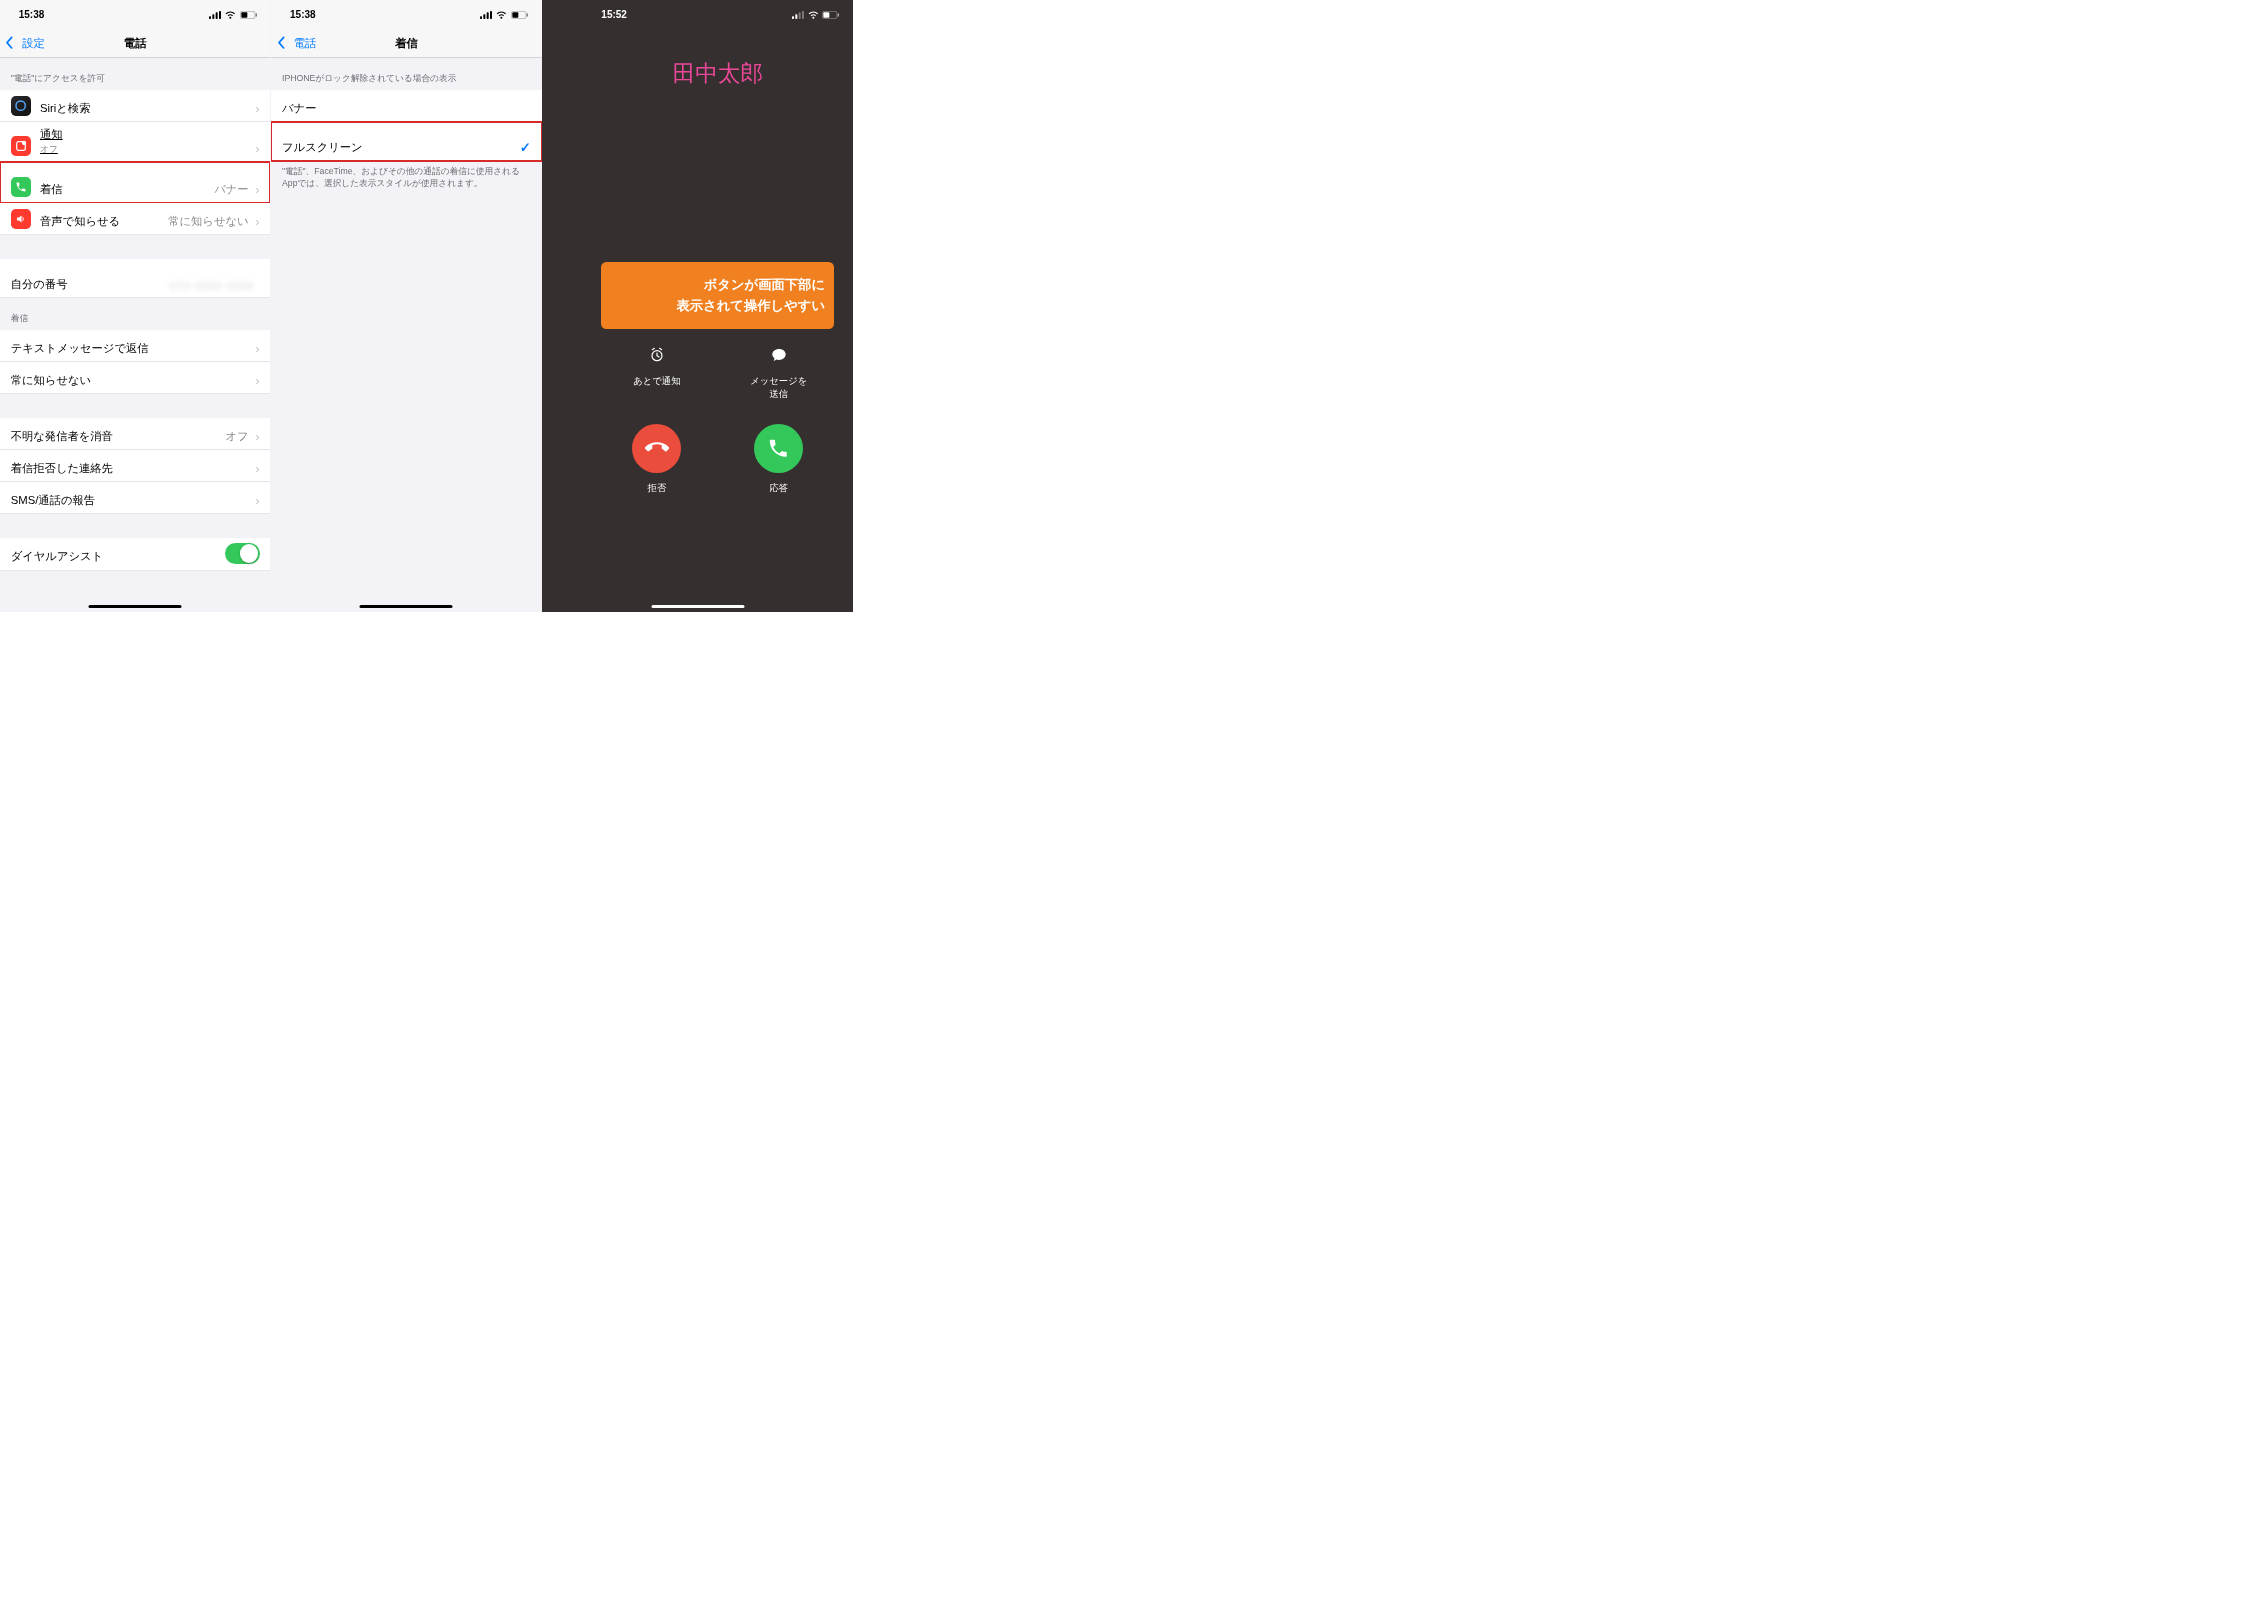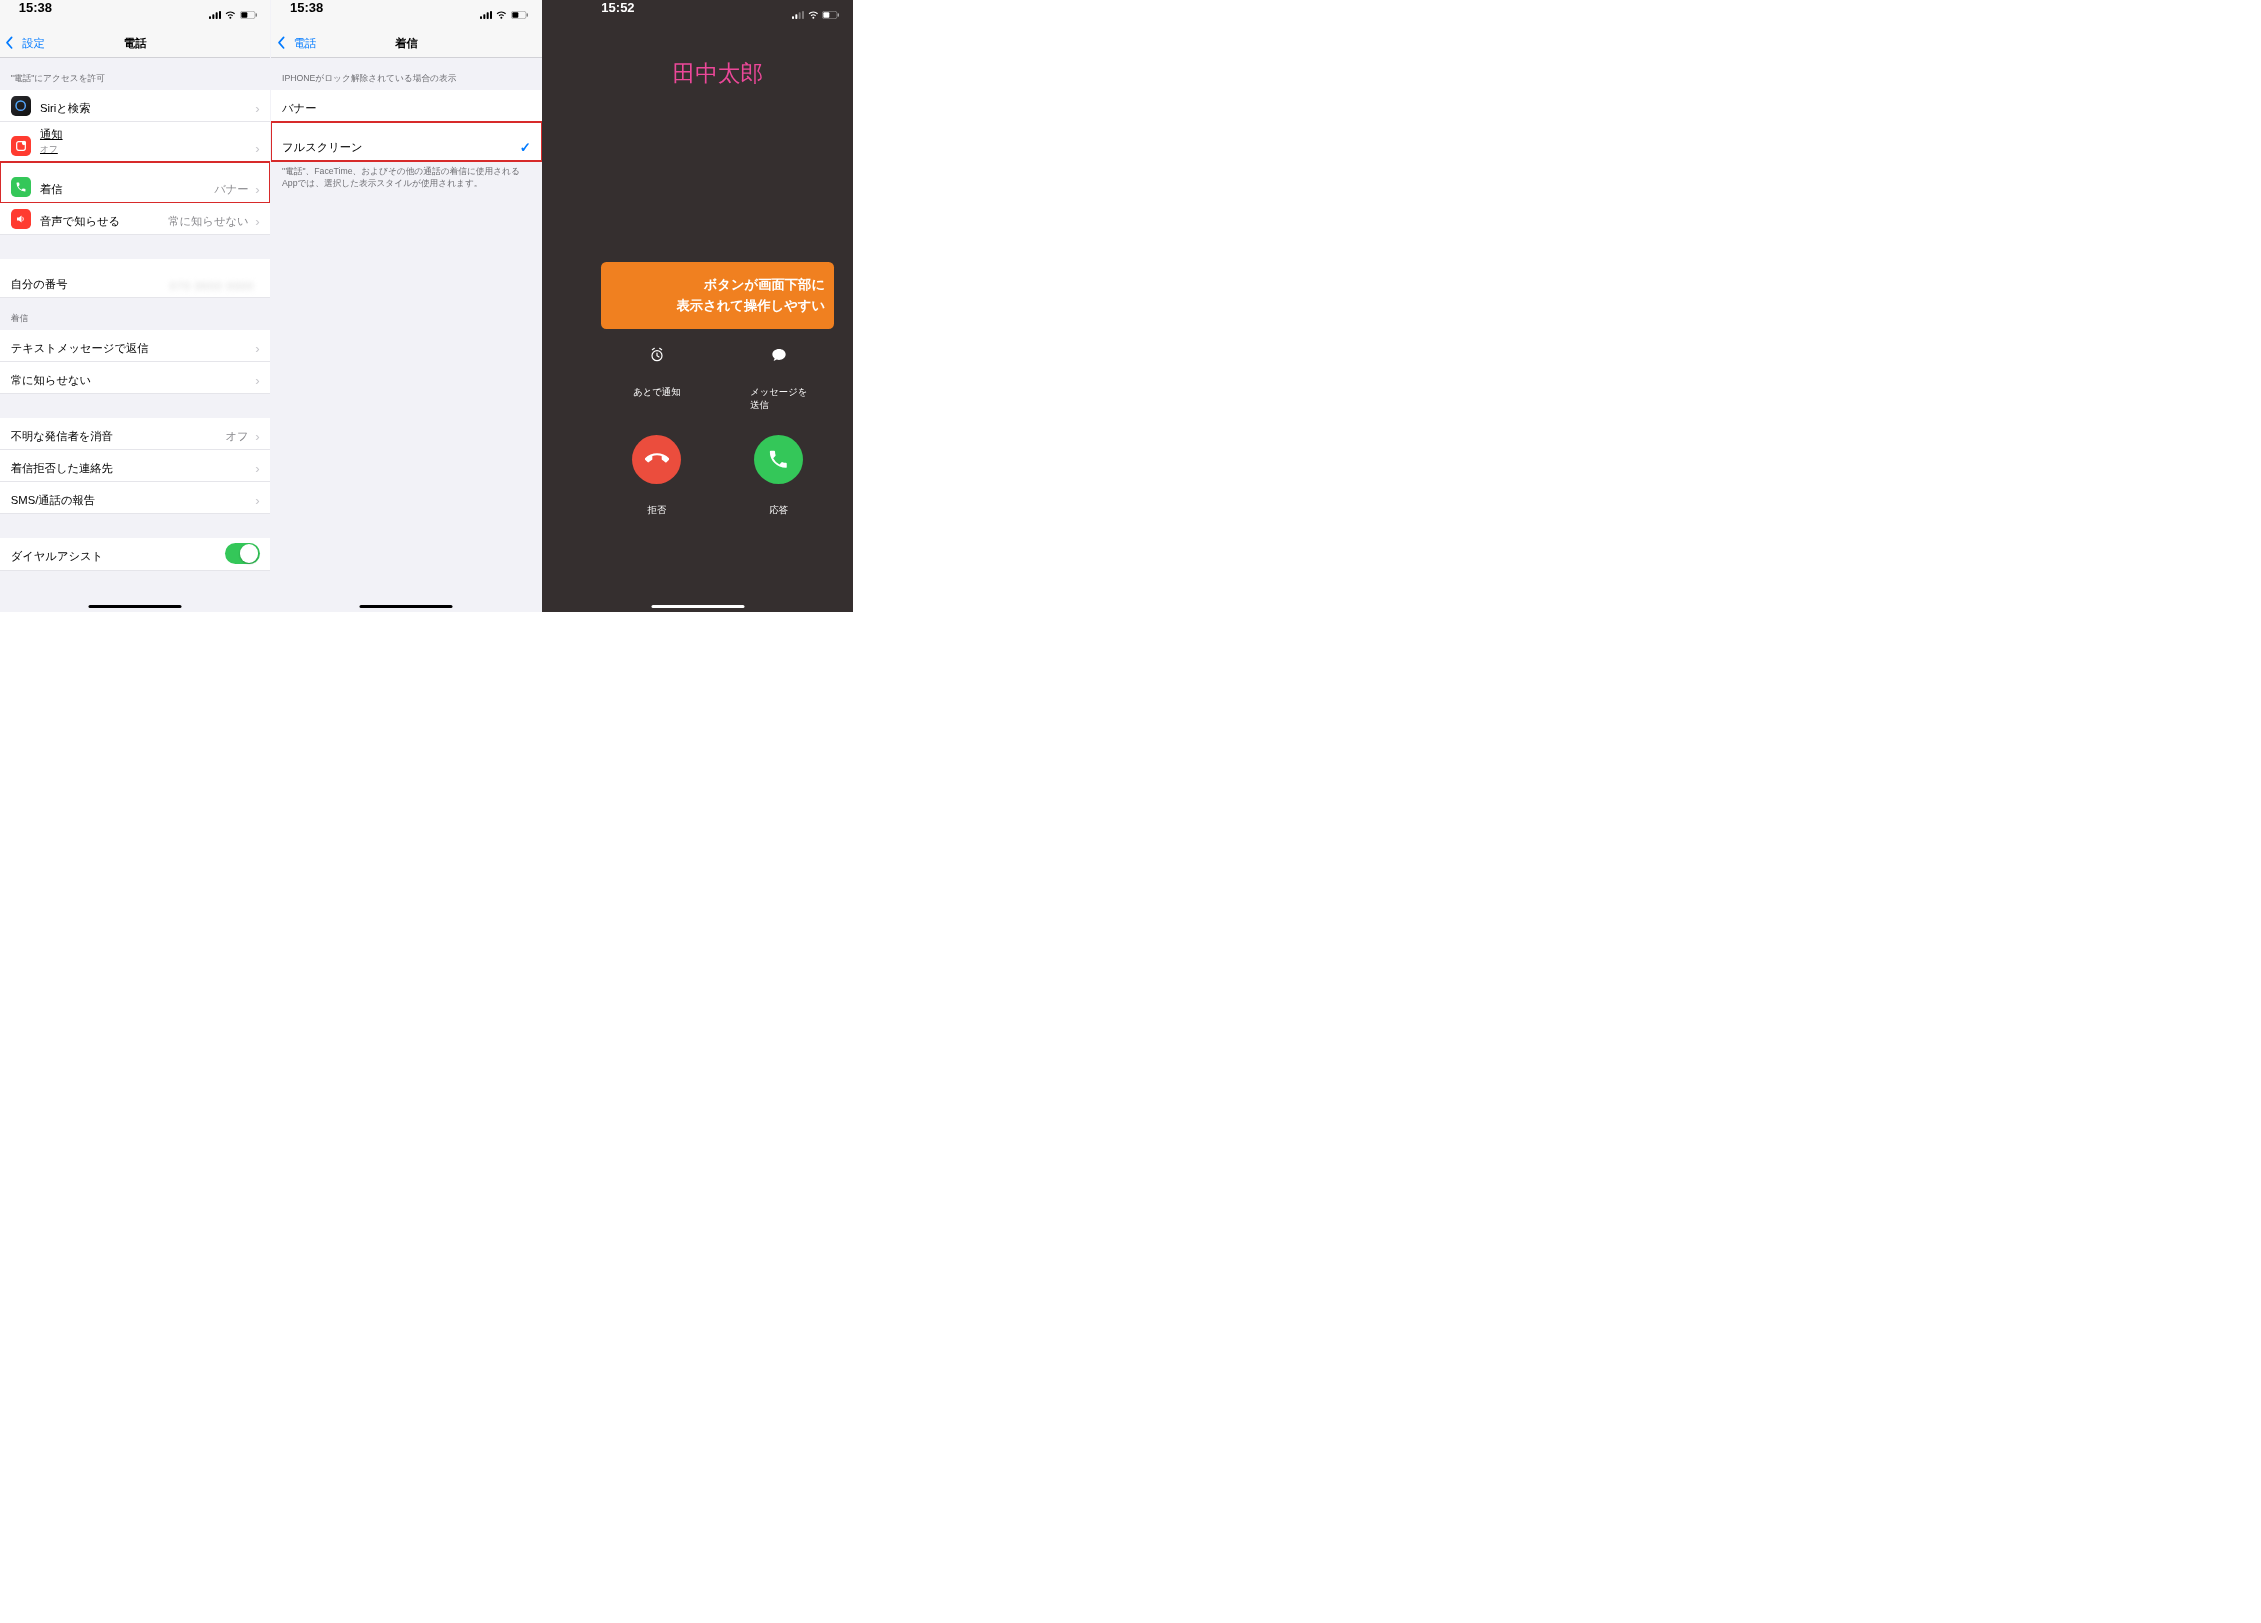--- a/index.html
+++ b/index.html
@@ -16,23 +16,24 @@
     height: 100%;
     overflow: hidden;
     background: #f2f2f7;
   }
   .screen + .screen { border-left: 0.7px solid rgba(0,0,0,0); }
 
   
   .status-bar {
     height: 29px;
     display: flex;
+    align-items: center;
     padding: 0 13.3px 0 18.7px;
     background: #f7f7f7;
-    font-size: 13px;
+    font-size: 10px;
     font-weight: 600;
   }
   .screen.dark .status-bar { background: #352f2f; color: #fff; }
   .status-time { flex: 0 0 auto; }
   .status-spacer { flex: 1; }
   .status-icons { display: flex; align-items: center; gap: 4px; }
 
   
   .nav-bar {
     height: 29px;
@@ -150,21 +151,21 @@
     color: #fff;
   }
   .call-actions-row {
     display: flex;
     justify-content: space-around;
     margin-top: 18.7px;
     padding: 0 13.3px;
   }
   .call-act {
     display: flex; flex-direction: column; align-items: center;
-    gap: 20px; color: #fff; font-size: 9.3px; text-align: left;
+    gap: 9px; color: #fff; font-size: 9.3px; text-align: center;
     width: 80px;
   }
   .call-act .mini-icon { font-size: 14.7px; }
   .call-act .big-btn {
     width: 49px; height: 49px; border-radius: 25px;
     display: flex; align-items: center; justify-content: center;
   }
   .decline-btn { background: #eb4d3d; }
   .accept-btn  { background: #34c759; }
 

